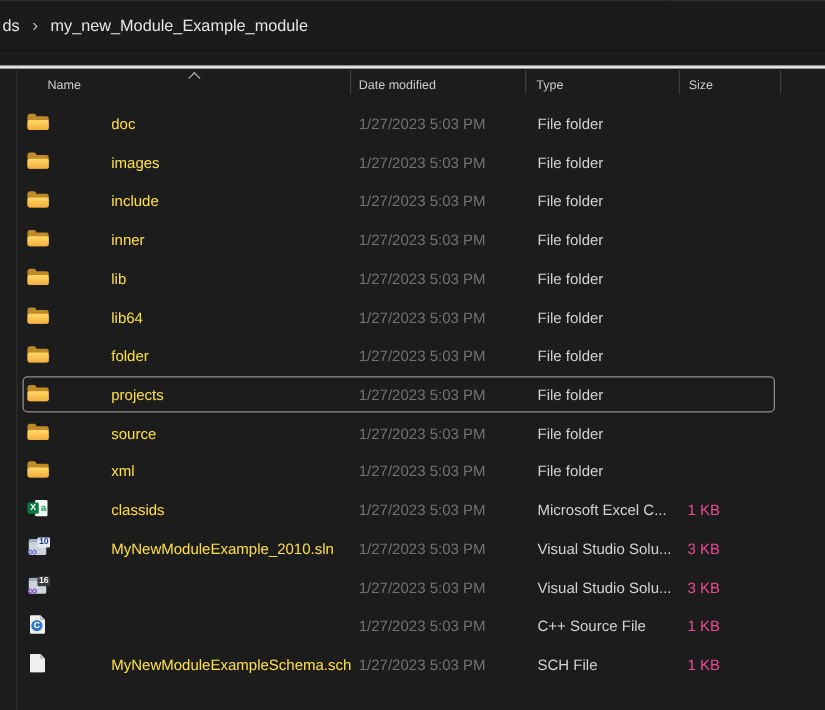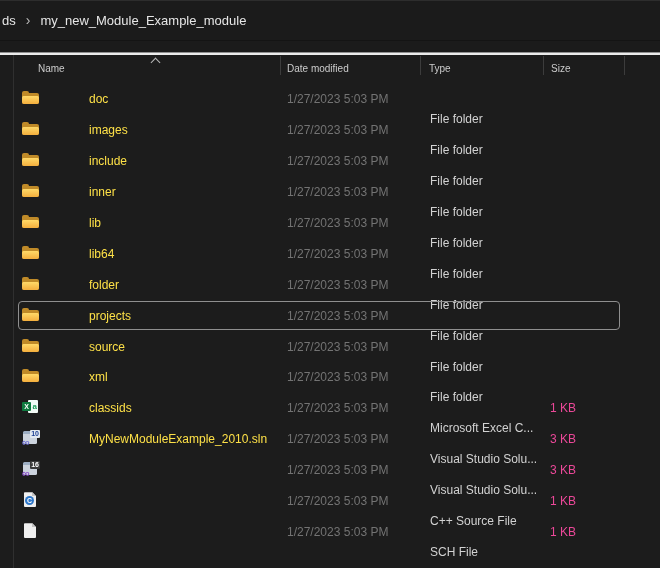--- a/index.html
+++ b/index.html
@@ -29,21 +29,21 @@
   .s1{left:280px}.s2{left:420px}.s3{left:543px}.s4{left:624px}
   .sort-caret{position:absolute;left:152px;top:4px;width:6px;height:6px;
     border-top:1px solid #b8b8b8;border-left:1px solid #b8b8b8;transform:rotate(45deg);}
   .rows{position:absolute;top:28px;left:0;width:660px;padding-top:1px;}
   .row{position:relative;margin-left:18px;width:602px;height:29px;margin-bottom:1.95px;
     border:1px solid transparent;border-radius:4px;box-sizing:border-box;}
   .row.selected{border-color:#8f8f8f;text-align:right;}
   .c-icon{position:absolute;left:3px;top:5px;width:18px;height:17px;}
   .c-name{position:absolute;left:28px;top:7px;font-size:12px;color:#fde047;white-space:nowrap;margin-left:42px;}
   .c-date{position:absolute;left:268px;top:7px;font-size:12px;color:#737373;white-space:nowrap;}
-  .c-type{position:absolute;left:411px;top:7px;font-size:12px;color:#d2d2d2;white-space:nowrap;margin-top:20px;}
+  .c-type{position:absolute;left:411px;top:7px;font-size:12px;color:#d2d2d2;white-space:nowrap;}
   .c-size{position:absolute;left:494px;top:7px;width:100px;text-align:center;font-size:12px;color:#ec4899;}
   
   .i-folder{position:relative;display:block;width:18px;height:16px;}
   .f-back{position:absolute;left:0;top:3px;width:17px;height:11px;background:#bf8a28;border-radius:2px;}
   .f-back::before{content:"";position:absolute;left:0;top:-2px;width:7px;height:4px;background:#bf8a28;border-radius:2px 2px 0 0;}
   .f-front{position:absolute;left:0;top:6px;width:17px;height:8px;
     background:linear-gradient(180deg,#ffd968 0%,#f3ae3d 100%);border-radius:1.5px 1.5px 2px 2px;}
   .i-excel{position:relative;display:block;width:18px;height:16px;}
   .x-page{position:absolute;left:6px;top:1px;width:10px;height:13px;background:#f2faf6;border-radius:1px;
     color:#1f9d5b;font-size:8px;font-weight:bold;text-align:right;line-height:14px;padding-right:1px;box-sizing:border-box;}
@@ -264,19 +264,20 @@
     <span class="c-type">C++ Source File</span>
     <span class="c-size">1 KB</span>
   </div>
         <div class="row">
     <span class="c-icon">
             <span class="i-cpp">
               <span class="pg"></span>
               <span class="fold"></span>
             </span>
           </span>
+    <span class="c-name">MyNewModuleExampleSchema.sch</span>
     <span class="c-date">1/27/2023 5:03 PM</span>
     <span class="c-type">SCH File</span>
     <span class="c-size">1 KB</span>
   </div>
       </div>
   </div>
 </div>
 
 </body></html>

